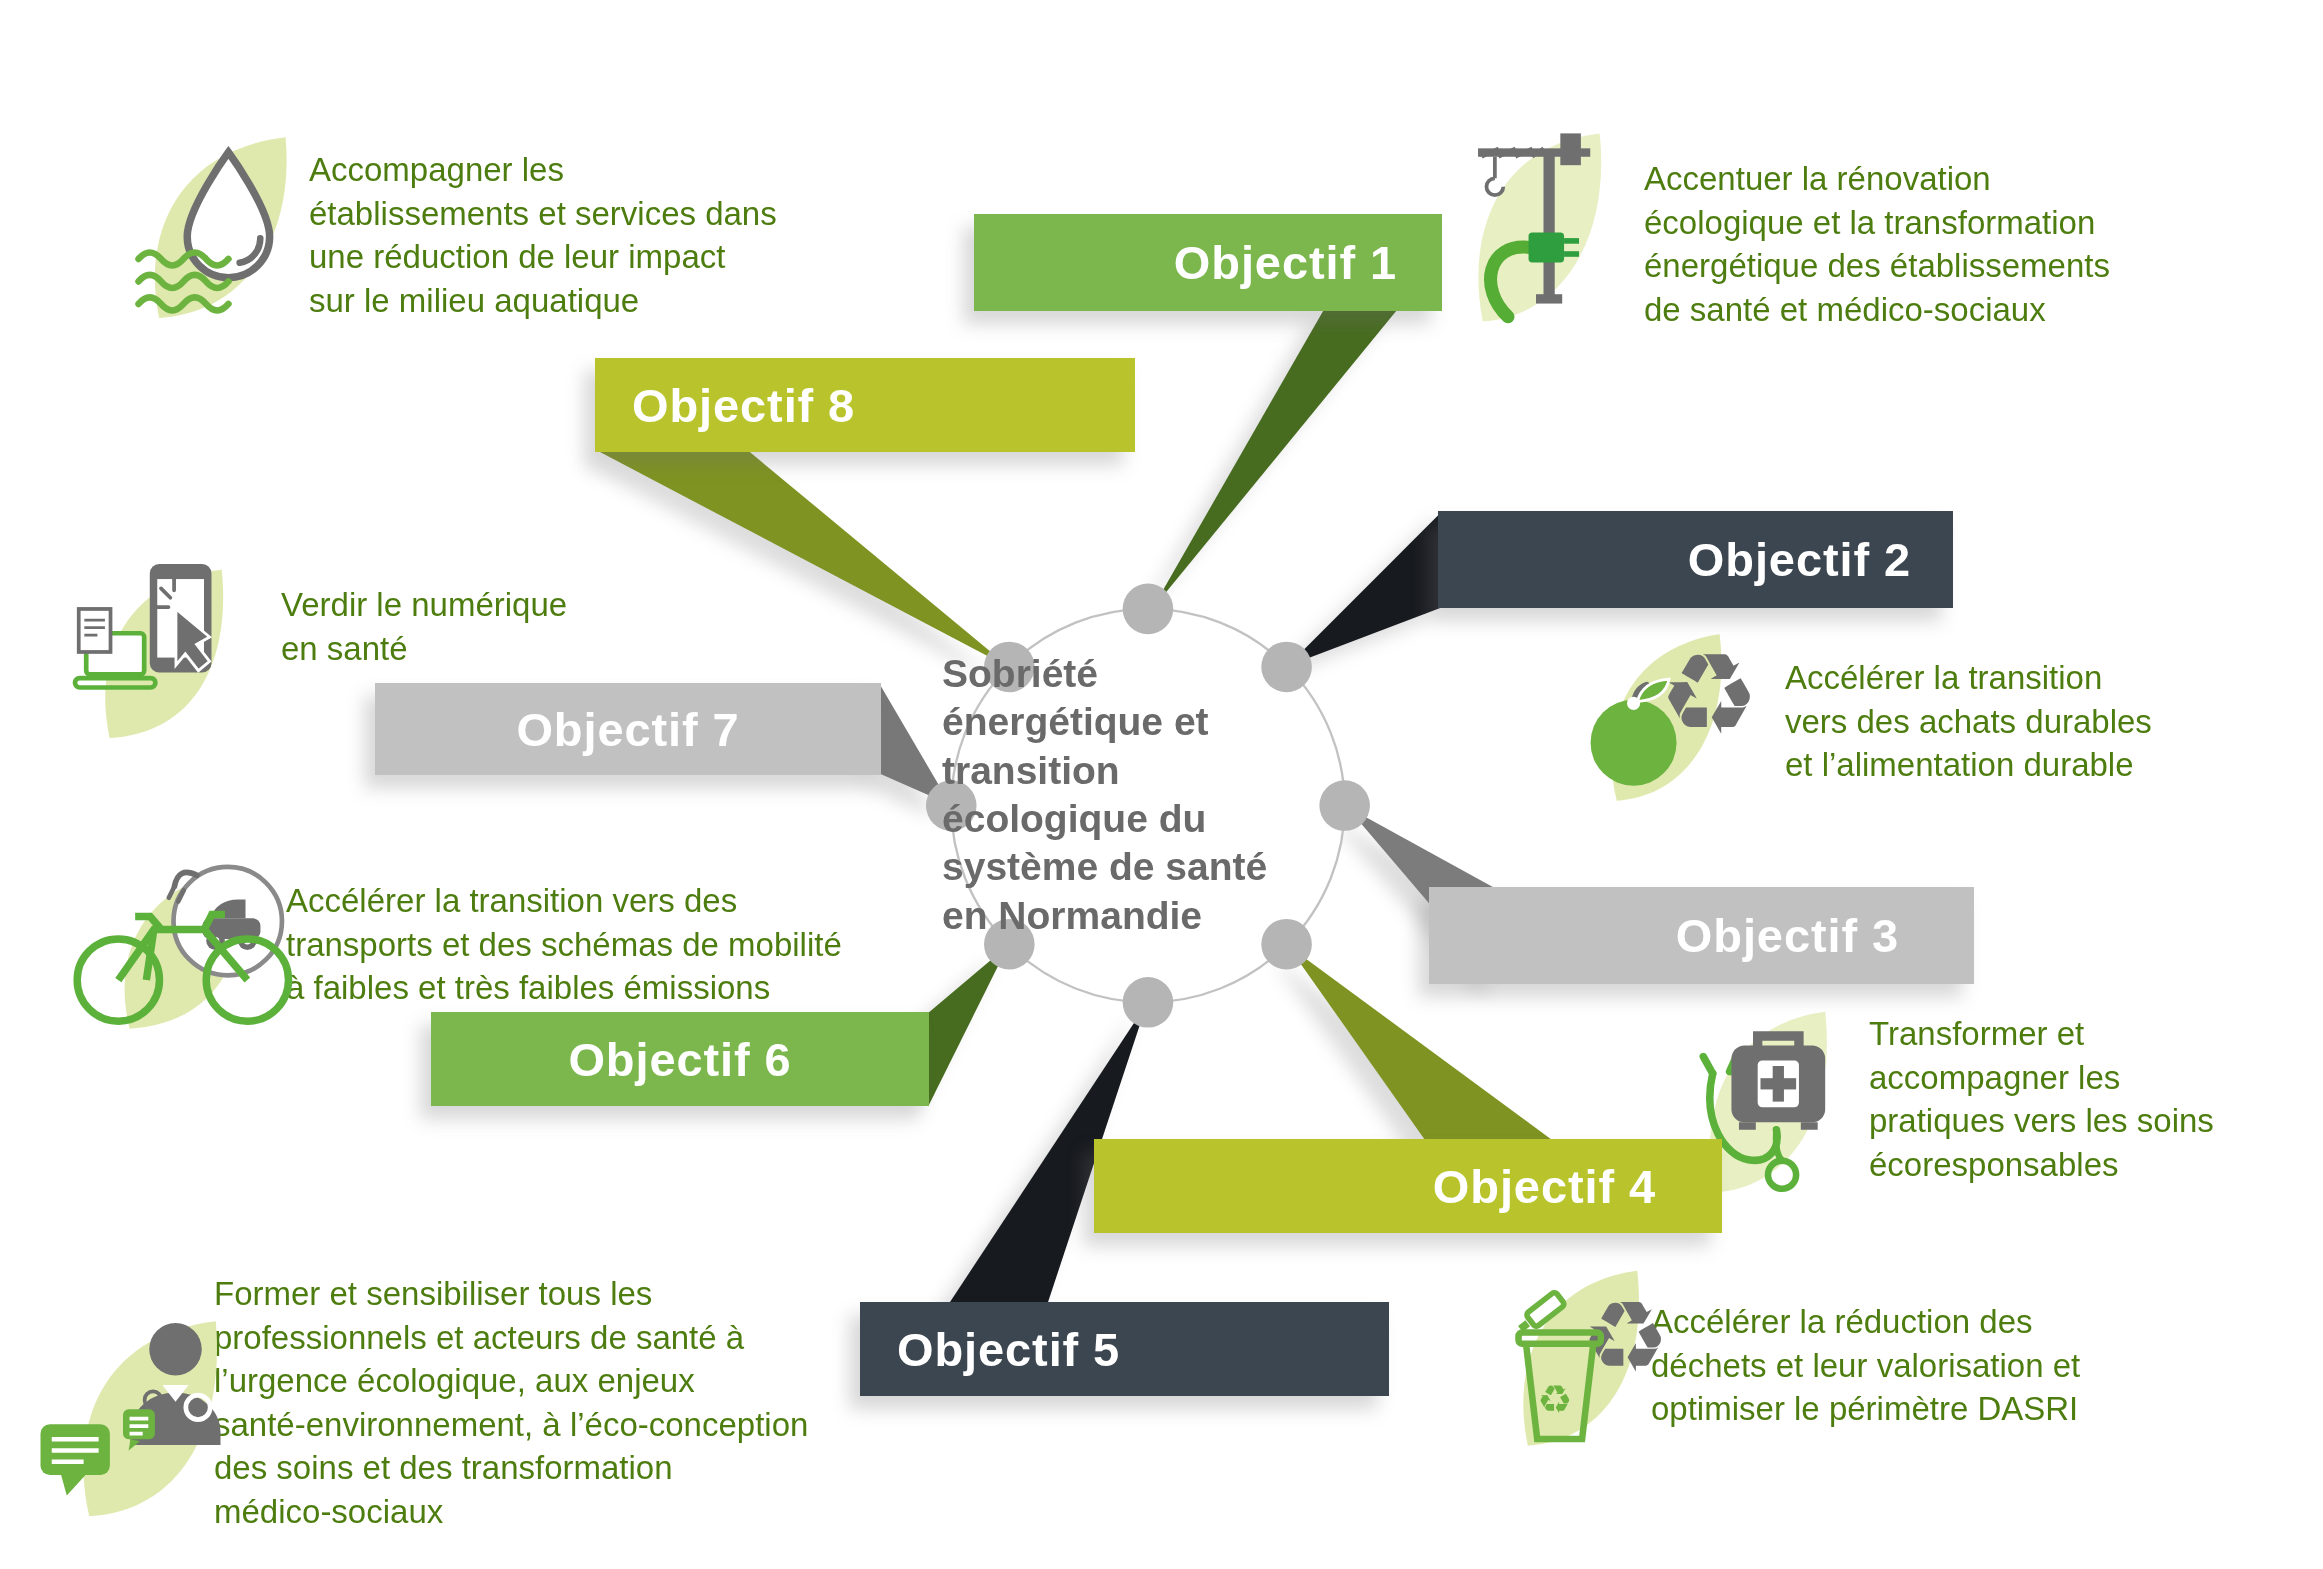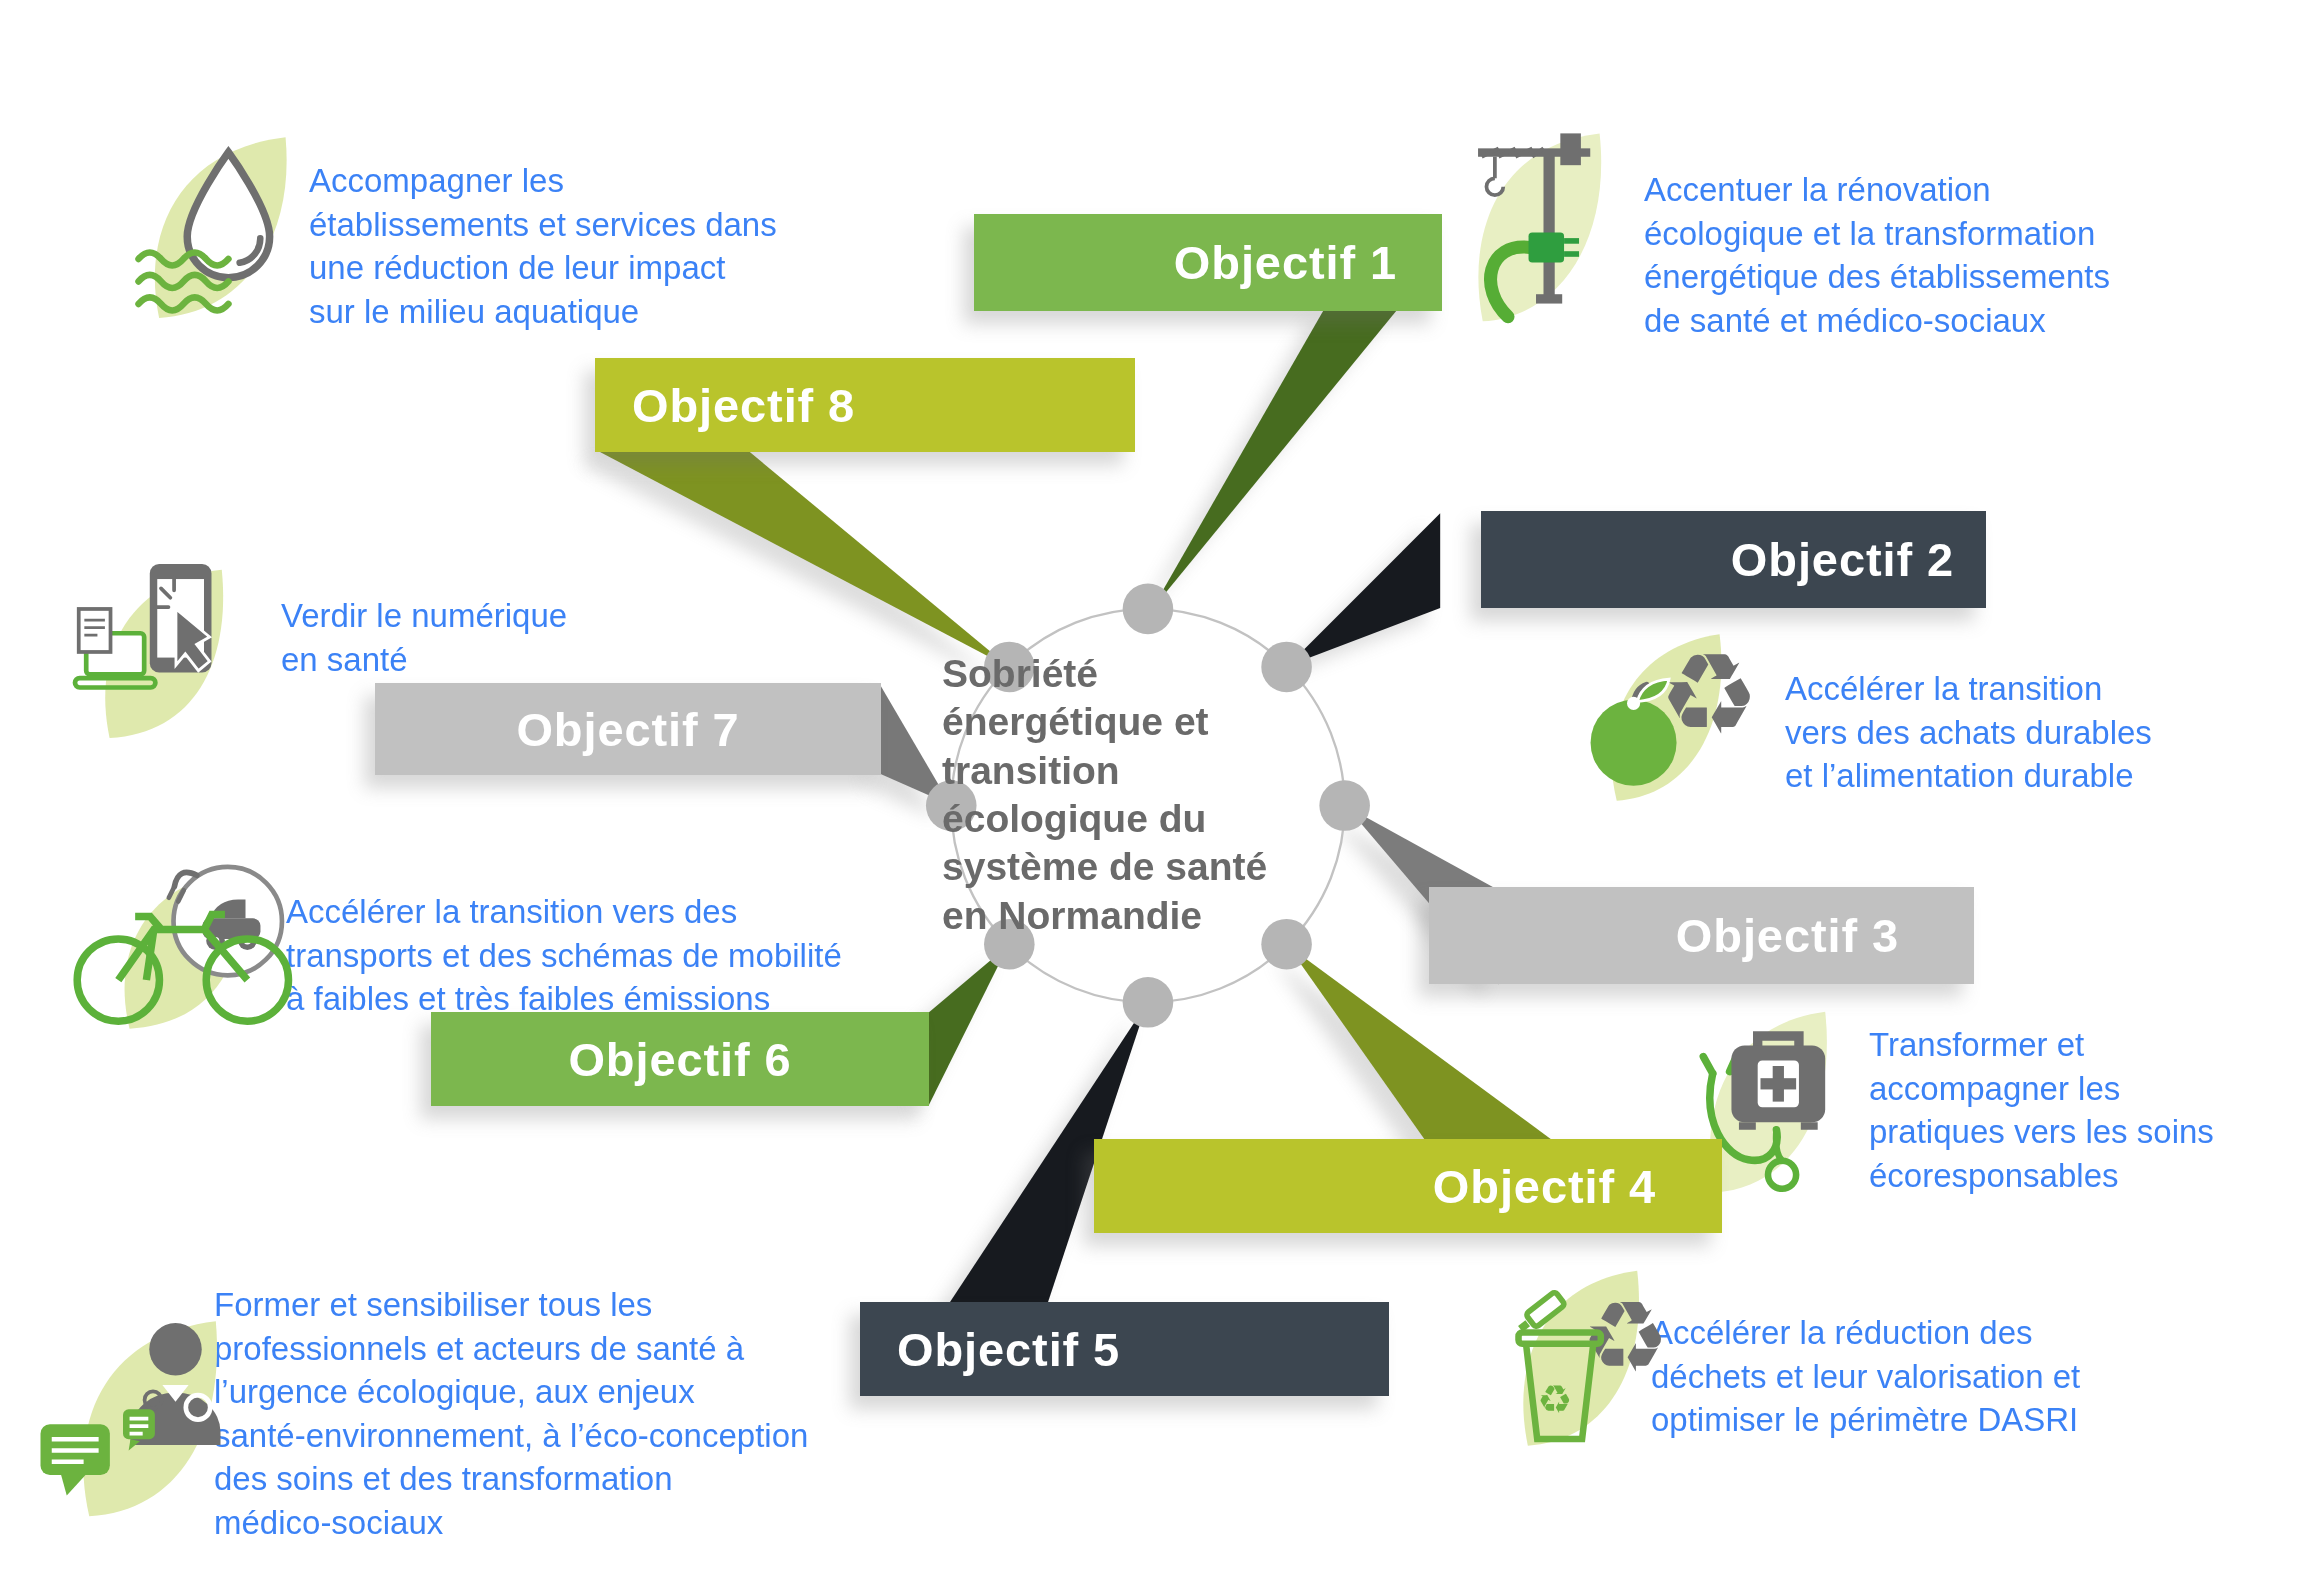--- a/index.html
+++ b/index.html
@@ -10,22 +10,22 @@
   .banner{position:absolute;z-index:3;display:flex;align-items:center;
           box-shadow:-11.2px 13px 17px rgba(110,110,110,.28);justify-content:center;}
   .banner .lbl{color:#ffffff;font-weight:700;font-size:47px;letter-spacing:0.9px;width:100%;}
   .al-right .lbl{text-align:right;}
   .al-left  .lbl{text-align:left;}
   .al-center .lbl{text-align:center;}
   .bg-green{background:#7cb74e;}
   .bg-slate{background:#3c4650;}
   .bg-gray{background:#c1c1c1;}
   .bg-lime{background:#b9c42c;}
-  .desc{position:absolute;z-index:2;color:#3b82f6;font-size:33px;line-height:1.32;
-        white-space:pre-line;margin-top:11px;}
+  .desc{position:absolute;z-index:2;color:#4d7c0f;font-size:33px;line-height:1.32;
+        white-space:pre-line;}
   #center-title{position:absolute;z-index:2;left:942px;top:650px;width:412px;
         text-align:left;color:#6a6a6a;font-weight:700;font-size:39px;line-height:1.24;}
   .iconbox{position:absolute;z-index:2;}
 </style>
 </head>
 <body>
 
 <div id="stage">
 
   <svg class="layer" width="2324" height="1569" viewBox="0 0 2480 1675">
@@ -75,21 +75,21 @@
     <div>transition</div>
     <div>écologique du</div>
     <div>système de santé</div>
     <div>en Normandie</div>
   </div>
 
   <div class="banner bg-green al-right" style="left:974px;top:214px;width:423px;height:97px;padding-right:45px;">
     <div class="lbl">Objectif 1</div>
     </div>
 
-  <div class="banner bg-slate al-right" style="left:1438px;top:511px;width:473px;height:97px;padding-right:32px;margin-left:43px;">
+  <div class="banner bg-slate al-right" style="left:1438px;top:511px;width:473px;height:97px;padding-right:42px;">
     <div class="lbl">Objectif 2</div>
     </div>
 
   <div class="banner bg-gray al-right" style="left:1429px;top:887px;width:470px;height:97px;padding-right:75px;">
     <div class="lbl">Objectif 3</div>
     </div>
 
   <div class="banner bg-lime al-right" style="left:1094px;top:1139px;width:562px;height:94px;padding-right:66px;">
     <div class="lbl">Objectif 4</div>
     </div>

